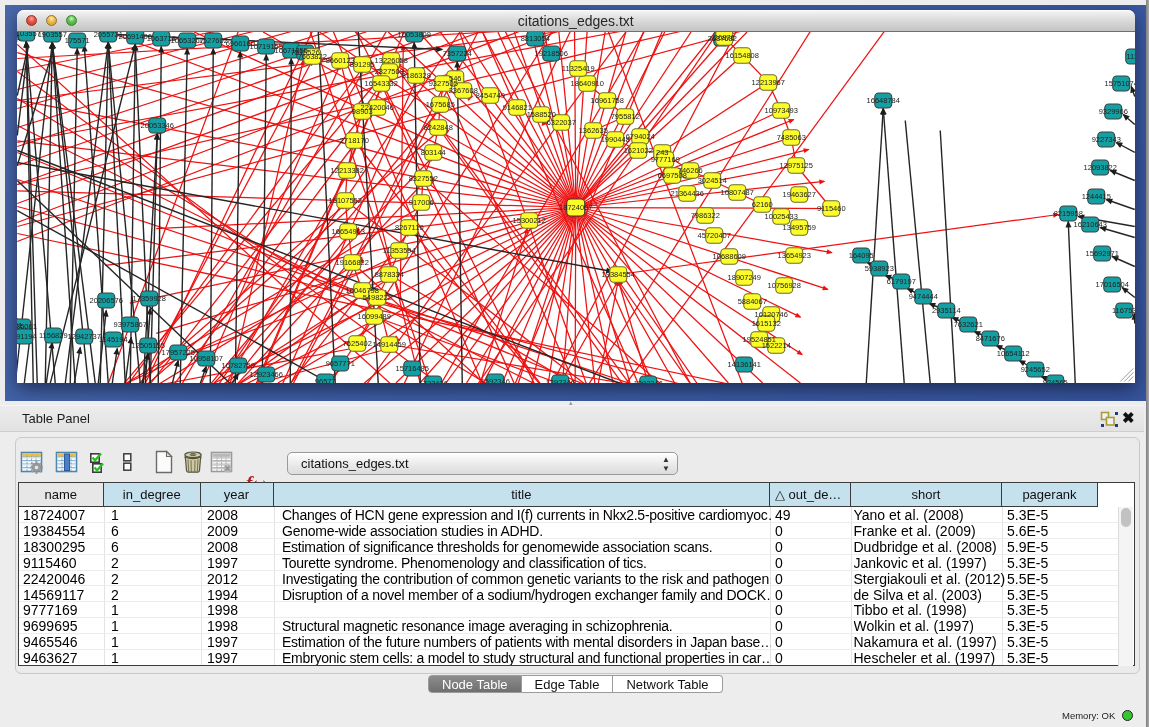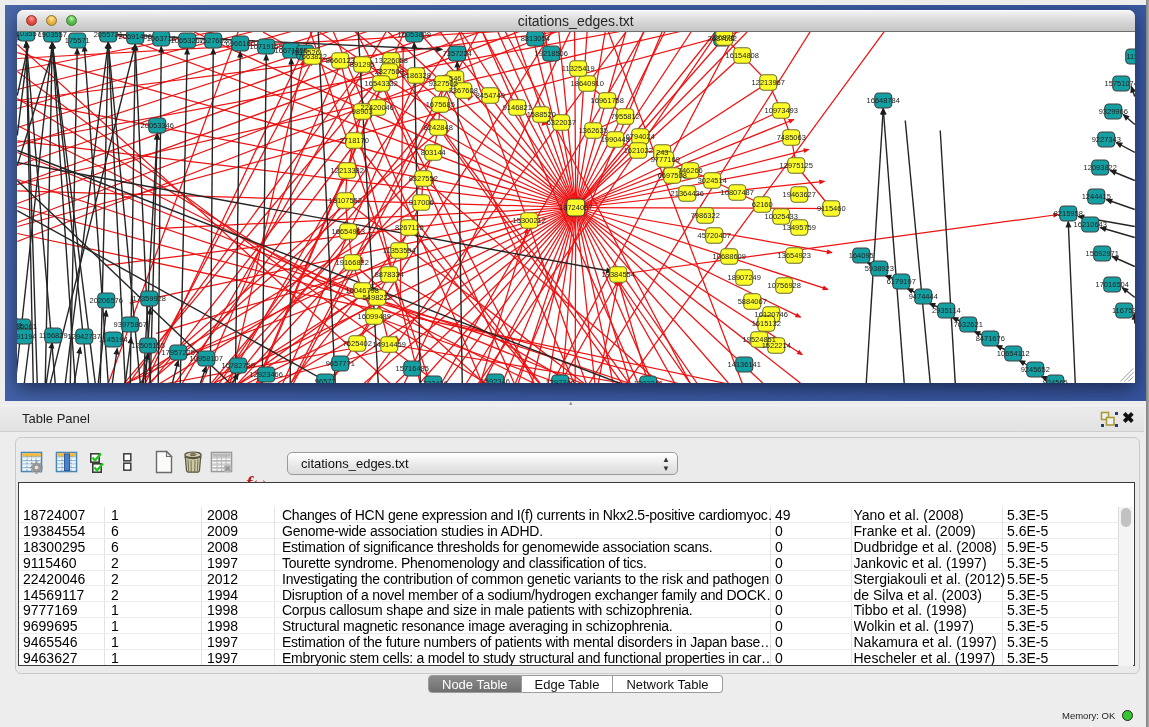--- a/index.html
+++ b/index.html
@@ -775,20 +775,29 @@
     <line x1="2.5" y1="11.5" x2="20.5" y2="11.5" stroke="#c6c6c6" stroke-width="1.4"></line>
     <line x1="2.5" y1="15" x2="20.5" y2="15" stroke="#c6c6c6" stroke-width="1.4"></line>
     <line x1="2.5" y1="18.5" x2="20.5" y2="18.5" stroke="#c6c6c6" stroke-width="1.4"></line>
     <circle cx="17.5" cy="18.5" r="4" fill="#b9b9b9"></circle>
     <path d="M15.5,16.5 l4,4 M19.5,16.5 l-4,4" stroke="#8e8e8e" stroke-width="1.4"></path>
   </svg>
 <div class="fx" style="left:246px"><i>f</i><span>(x)</span></div>
 <div class="combo">citations_edges.txt<div class="arr">▲<br>▼</div></div>
 
 <div class="tbl">
+  <div class="thead">
+      <div class="hc sel" style="left:0px;width:85.5px">name</div>
+      <div class="hc" style="left:85.5px;width:96.5px">in_degree</div>
+      <div class="hc" style="left:182px;width:73px">year</div>
+      <div class="hc" style="left:255px;width:496.5px">title</div>
+      <div class="hc hl" style="left:751.5px;width:81px">△ out_de…</div>
+      <div class="hc" style="left:832.5px;width:151px">short</div>
+      <div class="hc" style="left:983.5px;width:96px">pagerank</div>
+    </div>
   <div class="tbody">
     <div class="vl" style="left:85.5px"></div>
       <div class="vl" style="left:182px"></div>
       <div class="vl" style="left:255px"></div>
       <div class="vl" style="left:751.5px"></div>
       <div class="vl" style="left:832.5px"></div>
       <div class="vl" style="left:983.5px"></div>
     <div class="tr" style="top:0.0px">
         <span style="left:4.5px">18724007</span>
         <span style="left:92.5px">1</span>
@@ -840,21 +849,20 @@
         <span style="left:188.5px">1994</span>
         <span class="ttl" style="left:263.5px">Disruption of a novel member of a sodium/hydrogen exchanger family and DOCK…</span>
         <span style="left:756.5px">0</span>
         <span class="sh" style="left:835px">de Silva et al. (2003)</span>
         <span style="left:988.5px">5.3E-5</span>
       </div>
       <div class="tr" style="top:95.4px">
         <span style="left:4.5px">9777169</span>
         <span style="left:92.5px">1</span>
         <span style="left:188.5px">1998</span>
-        <span class="ttl" style="left:263.5px">Corpus callosum shape and size in male patients with schizophrenia.</span>
         <span style="left:756.5px">0</span>
         <span class="sh" style="left:835px">Tibbo et al. (1998)</span>
         <span style="left:988.5px">5.3E-5</span>
       </div>
       <div class="tr" style="top:111.3px">
         <span style="left:4.5px">9699695</span>
         <span style="left:92.5px">1</span>
         <span style="left:188.5px">1998</span>
         <span class="ttl" style="left:263.5px">Structural magnetic resonance image averaging in schizophrenia.</span>
         <span style="left:756.5px">0</span>

